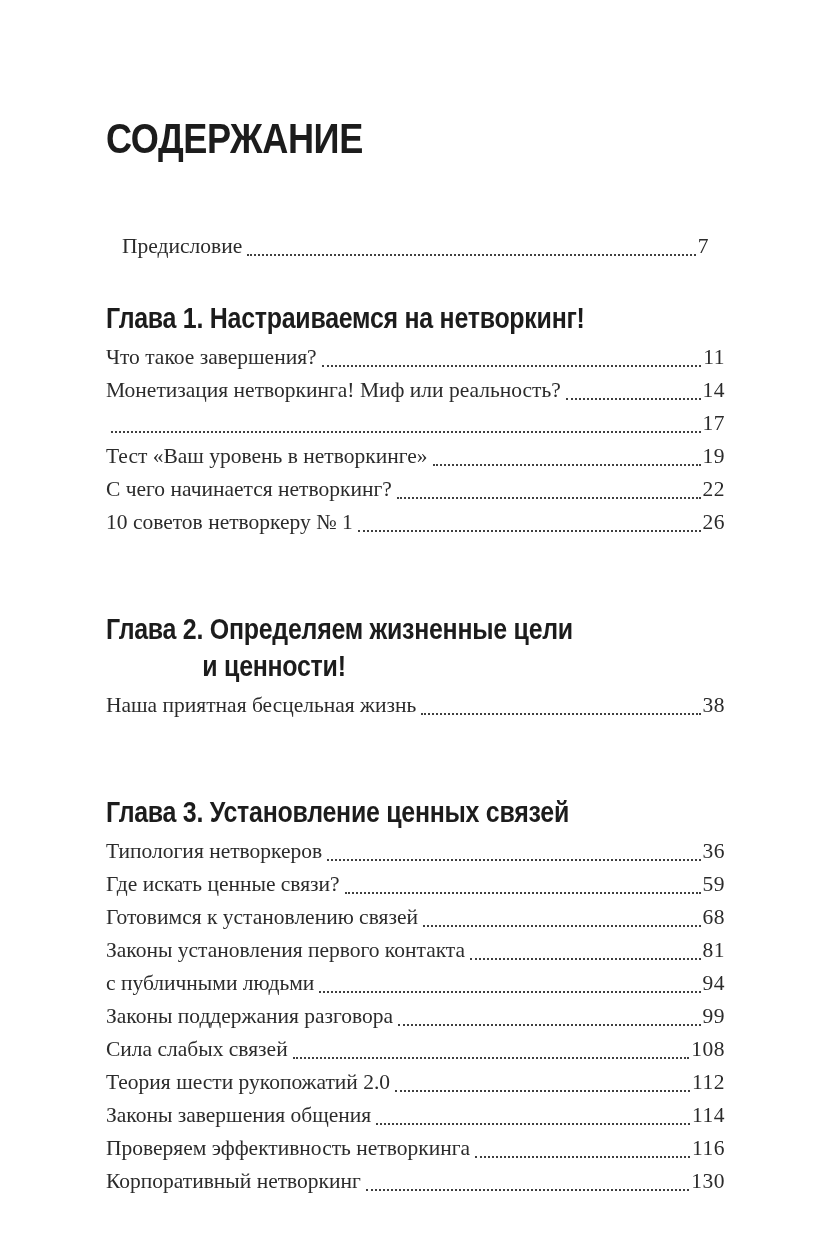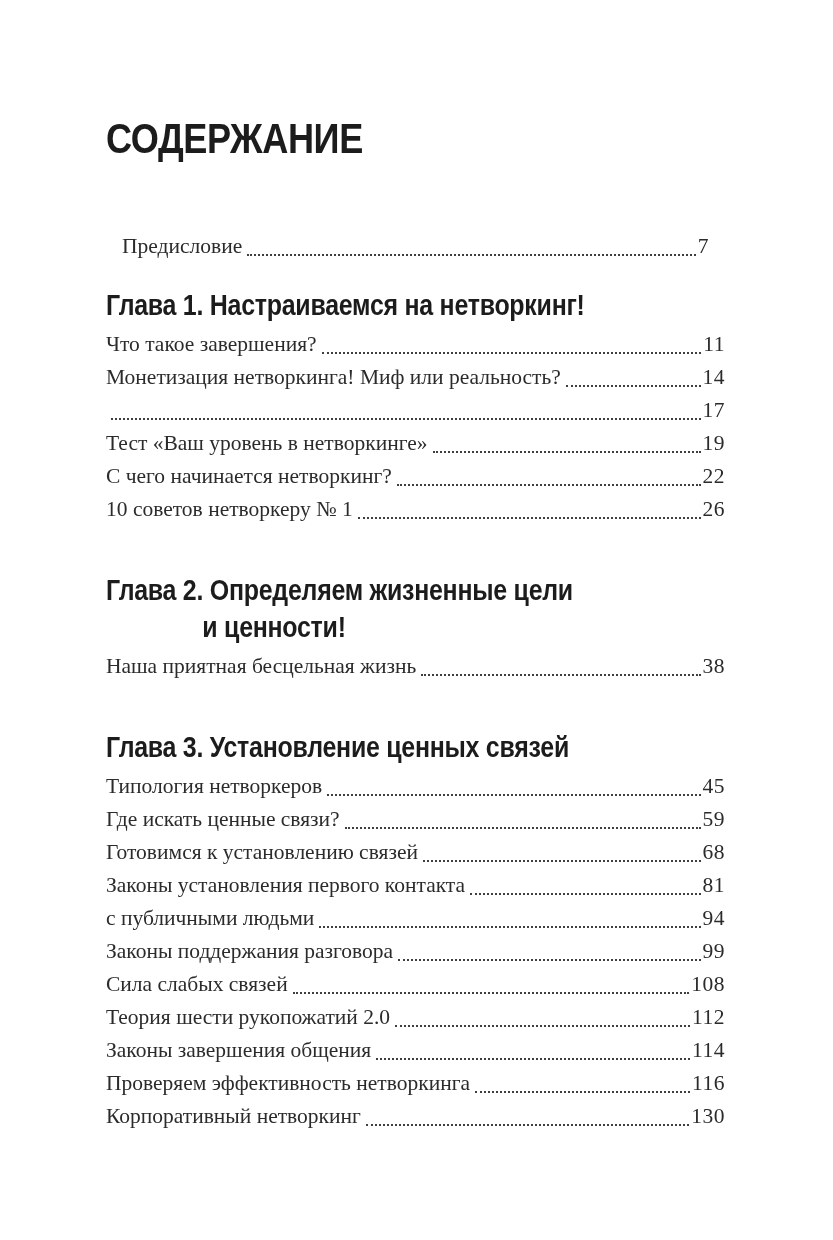--- a/index.html
+++ b/index.html
@@ -30,22 +30,22 @@
     letter-spacing:-0.5px;
     color:var(--heading-color);
     transform:scaleX(0.86);
     transform-origin:left center;
     white-space:nowrap;
   }
   .toc{
     font-size:21.5px;
   }
   .front-matter{margin:16px;}
-  .toc-section{margin-top:24px;}
-  .toc-section + .toc-section{margin-top:46px;}
+  .toc-section{margin-top:37px;}
+  .toc-section + .toc-section{margin-top:72px;}
   .chapter-heading{
     font-family:"Liberation Sans","DejaVu Sans",sans-serif;
     font-weight:700;
     font-size:29px;
     line-height:37px;
     letter-spacing:-0.3px;
     color:var(--heading-color);
     margin:0 0 4px 0;
     transform:scaleX(0.86);
     transform-origin:left top;
@@ -135,21 +135,21 @@
           <span class="pagenum">38</span>
         </div>
       </div>
       <div class="toc-section">
         <div class="chapter-heading">
           <div class="heading-line">Глава 3. Установление ценных связей</div>
         </div>
         <div class="entry">
           <span class="entry-text">Типология нетворкеров</span>
           <span class="leader"></span>
-          <span class="pagenum">45</span>
+          <span class="pagenum">36</span>
         </div>
         <div class="entry">
           <span class="entry-text">Где искать ценные связи?</span>
           <span class="leader"></span>
           <span class="pagenum">59</span>
         </div>
         <div class="entry">
           <span class="entry-text">Готовимся к установлению связей</span>
           <span class="leader"></span>
           <span class="pagenum">68</span>

